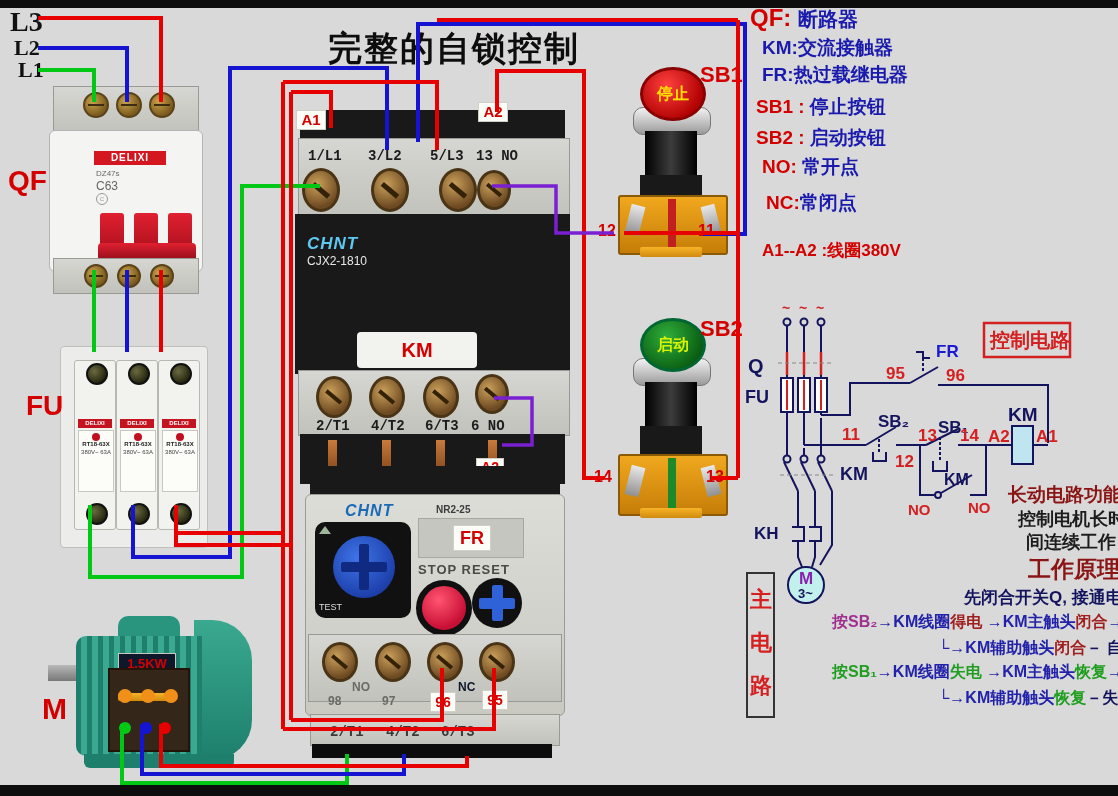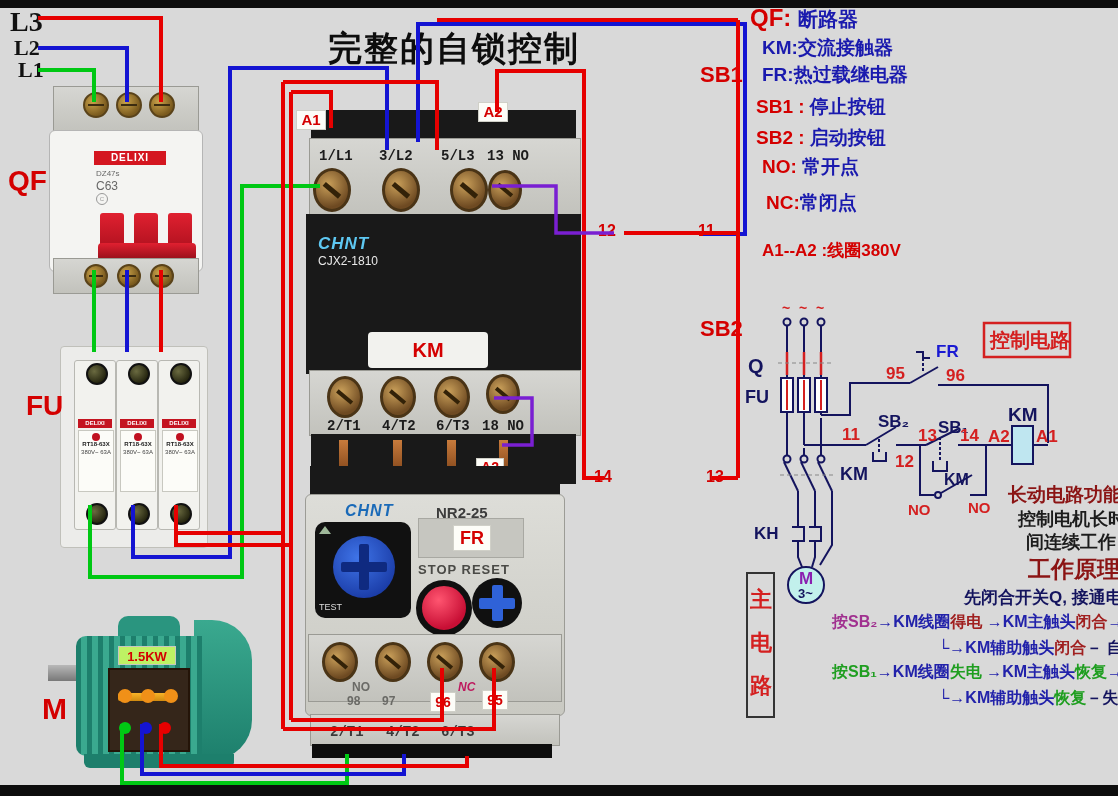--- a/index.html
+++ b/index.html
@@ -133,36 +133,36 @@
     </div>
   </div>
   <div class="abs b red nosel" style="left:26px;top:390px;font-size:28px;">FU</div>
 
   <div class="abs" style="left:48px;top:608px;width:210px;height:165px;">
     <div class="abs" style="left:0;top:57px;width:32px;height:16px;background:linear-gradient(180deg,#b8b8b8,#787878);"></div>
     <div class="abs mot-cap" style="left:146px;top:12px;width:58px;height:140px;"></div>
     <div class="abs" style="left:70px;top:8px;width:62px;height:26px;background:#2a957f;border-radius:10px 10px 0 0;"></div>
     <div class="abs mot-fins" style="left:28px;top:28px;width:126px;height:120px;"></div>
     <div class="abs" style="left:36px;top:146px;width:150px;height:14px;background:#1d7f6c;border-radius:0 0 6px 6px;"></div>
-    <div class="abs" style="left:70px;top:38px;width:56px;height:17px;background:#bef264;border:1px solid #c8c8c0;text-align:center;">
+    <div class="abs" style="left:70px;top:45px;width:56px;height:17px;background:#0f172a;border:1px solid #c8c8c0;text-align:center;">
       <span class="b red" style="font-size:13px;line-height:17px;">1.5KW</span>
     </div>
     <div class="abs mot-box" style="left:60px;top:60px;width:78px;height:80px;">
       <div class="abs obar" style="left:8px;top:23px;width:58px;height:8px;"></div>
       <div class="abs" style="left:8px;top:19px;width:14px;height:14px;border-radius:50%;background:#f09018;"></div>
       <div class="abs" style="left:31px;top:19px;width:14px;height:14px;border-radius:50%;background:#f09018;"></div>
       <div class="abs" style="left:54px;top:19px;width:14px;height:14px;border-radius:50%;background:#f09018;"></div>
       <div class="abs" style="left:9px;top:52px;width:12px;height:12px;border-radius:50%;background:#00c814;"></div>
       <div class="abs" style="left:30px;top:52px;width:12px;height:12px;border-radius:50%;background:#1414d2;"></div>
       <div class="abs" style="left:49px;top:52px;width:12px;height:12px;border-radius:50%;background:#e60000;"></div>
     </div>
   </div>
   <div class="abs b red nosel" style="left:42px;top:692px;font-size:30px;">M</div>
 
-  <div class="abs" style="left:294px;top:106px;width:300px;height:378px;">
+  <div class="abs" style="left:283px;top:106px;width:300px;height:378px;">
     <div class="abs blk" style="left:17px;top:4px;width:265px;height:34px;"></div>
     <div class="abs plate" style="left:15px;top:32px;width:270px;height:78px;"></div>
     <div class="abs nosel tlab" style="left:25px;top:42px;font-size:14px;">1/L1</div>
     <div class="abs nosel tlab" style="left:85px;top:42px;font-size:14px;">3/L2</div>
     <div class="abs nosel tlab" style="left:147px;top:42px;font-size:14px;">5/L3</div>
     <div class="abs nosel tlab" style="left:193px;top:42px;font-size:14px;">13 NO</div>
     <div class="abs screw-br" style="left:19px;top:62px;width:32px;height:38px;"></div>
     <div class="abs screw-br" style="left:88px;top:62px;width:32px;height:38px;"></div>
     <div class="abs screw-br" style="left:156px;top:62px;width:32px;height:38px;"></div>
     <div class="abs screw-br" style="left:194px;top:64px;width:28px;height:34px;"></div>
@@ -174,38 +174,38 @@
       </div>
     </div>
     <div class="abs plate" style="left:15px;top:264px;width:270px;height:64px;"></div>
     <div class="abs screw-br" style="left:33px;top:270px;width:30px;height:36px;"></div>
     <div class="abs screw-br" style="left:86px;top:270px;width:30px;height:36px;"></div>
     <div class="abs screw-br" style="left:140px;top:270px;width:30px;height:36px;"></div>
     <div class="abs screw-br" style="left:192px;top:268px;width:28px;height:34px;"></div>
     <div class="abs nosel tlab" style="left:33px;top:312px;font-size:14px;">2/T1</div>
     <div class="abs nosel tlab" style="left:88px;top:312px;font-size:14px;">4/T2</div>
     <div class="abs nosel tlab" style="left:142px;top:312px;font-size:14px;">6/T3</div>
-    <div class="abs nosel tlab" style="left:188px;top:312px;font-size:14px;">18 NO</div>
+    <div class="abs nosel tlab" style="left:188px;top:312px;font-size:14px;">6 NO</div>
     <div class="abs blk" style="left:17px;top:328px;width:265px;height:50px;">
       <div class="abs pin" style="left:28px;top:6px;width:9px;height:30px;"></div>
       <div class="abs pin" style="left:82px;top:6px;width:9px;height:30px;"></div>
       <div class="abs pin" style="left:136px;top:6px;width:9px;height:30px;"></div>
       <div class="abs pin" style="left:188px;top:6px;width:9px;height:30px;"></div>
     </div>
   </div>
 
   <div class="abs chip nosel" style="left:296px;top:110px;width:28px;height:18px;font-size:15px;line-height:18px;"><span>A1</span></div>
   <div class="abs chip nosel" style="left:478px;top:102px;width:28px;height:18px;font-size:15px;line-height:18px;"><span>A2</span></div>
   <div class="abs chip nosel" style="left:476px;top:458px;width:26px;height:17px;font-size:14px;line-height:17px;"><span>A2</span></div>
 
   <div class="abs" style="left:300px;top:466px;width:270px;height:296px;">
     <div class="abs blk" style="left:10px;top:0;width:250px;height:38px;"></div>
     <div class="abs relay-body" style="left:5px;top:28px;width:258px;height:220px;"></div>
     <div class="abs b nosel" style="left:45px;top:36px;font-size:16px;color:#1a6ab8;font-style:italic;letter-spacing:1px;">CHNT</div>
-    <div class="abs nosel" style="left:136px;top:38px;font-size:15px;color:#3c3c3c;font-weight:bold;">NR2-25</div>
+    <div class="abs nosel" style="left:136px;top:38px;font-size:10px;color:#3c3c3c;font-weight:bold;">NR2-25</div>
     <div class="abs dialwin" style="left:15px;top:56px;width:96px;height:96px;">
       <div class="abs dial" style="left:18px;top:14px;width:62px;height:62px;">
         <div class="cross" style="left:26px;top:8px;width:10px;height:46px;background:#0f2a80;"></div>
         <div class="cross" style="left:8px;top:26px;width:46px;height:10px;background:#0f2a80;"></div>
       </div>
       <div class="abs nosel" style="left:4px;top:80px;font-size:9px;color:#ddd;">TEST</div>
       <div class="abs" style="left:4px;top:4px;width:0;height:0;border-left:6px solid transparent;border-right:6px solid transparent;border-bottom:8px solid #9fb89a;"></div>
     </div>
     <div class="abs nosel" style="left:118px;top:136px;font-size:13px;color:#555;font-weight:bold;">TEST</div>
     <div class="abs" style="left:118px;top:52px;width:104px;height:38px;background:#c6c6c0;border:1px solid #a8a8a2;">
@@ -218,36 +218,64 @@
     <div class="abs btn-blue" style="left:172px;top:112px;width:50px;height:50px;">
       <div class="cross" style="left:20px;top:7px;width:11px;height:36px;"></div>
       <div class="cross" style="left:7px;top:20px;width:36px;height:11px;"></div>
     </div>
     <div class="abs plate" style="left:8px;top:168px;width:252px;height:66px;"></div>
     <div class="abs screw-br" style="left:22px;top:176px;width:30px;height:34px;"></div>
     <div class="abs screw-br" style="left:75px;top:176px;width:30px;height:34px;"></div>
     <div class="abs screw-br" style="left:127px;top:176px;width:30px;height:34px;"></div>
     <div class="abs screw-br" style="left:179px;top:176px;width:30px;height:34px;"></div>
     <div class="abs nosel" style="left:52px;top:214px;font-size:12px;color:#6a6a66;font-weight:bold;">NO</div>
-    <div class="abs nosel" style="left:158px;top:214px;font-size:12px;color:#be185d;font-weight:bold;font-style:italic;">NC</div>
-    <div class="abs nosel" style="left:28px;top:228px;font-size:12px;color:#6a6a66;font-weight:bold;margin-left:19px;">98</div>
+    <div class="abs nosel" style="left:158px;top:214px;font-size:12px;color:#0f172a;font-weight:bold;">NC</div>
+    <div class="abs nosel" style="left:28px;top:228px;font-size:12px;color:#6a6a66;font-weight:bold;">98</div>
     <div class="abs nosel" style="left:82px;top:228px;font-size:12px;color:#6a6a66;font-weight:bold;">97</div>
     <div class="abs chip nosel" style="left:130px;top:226px;width:24px;height:18px;"><span style="font-size:14px;line-height:18px;">96</span></div>
     <div class="abs chip nosel" style="left:182px;top:224px;width:24px;height:18px;"><span style="font-size:14px;line-height:18px;">95</span></div>
     <div class="abs plate" style="left:10px;top:248px;width:248px;height:30px;"></div>
     <div class="abs nosel tlab" style="left:30px;top:258px;font-size:14px;color:#3a3a3a;">2/T1</div>
     <div class="abs nosel tlab" style="left:86px;top:258px;font-size:14px;color:#3a3a3a;">4/T2</div>
     <div class="abs nosel tlab" style="left:141px;top:258px;font-size:14px;color:#3a3a3a;">6/T3</div>
     <div class="abs bar" style="left:12px;top:278px;width:240px;height:14px;"></div>
   </div>
 
+  <div class="abs" style="left:600px;top:55px;width:150px;height:200px;">
+    <div class="abs ring" style="left:33px;top:52px;width:76px;height:26px;"></div>
+    <div class="abs cap-red" style="left:40px;top:12px;width:60px;height:48px;">
+      <span class="b nosel" style="color:#ffe400;font-size:16px;">停止</span>
+    </div>
+    <div class="abs cyl" style="left:45px;top:76px;width:52px;height:58px;"></div>
+    <div class="abs blk" style="left:40px;top:120px;width:62px;height:50px;"></div>
+    <div class="abs oblock" style="left:18px;top:140px;width:106px;height:56px;">
+      <div class="abs" style="left:48px;top:2px;width:8px;height:50px;background:#c02020;"></div>
+      <div class="abs" style="left:8px;top:8px;width:14px;height:30px;background:linear-gradient(180deg,#e8e8e8,#909090);transform:rotate(14deg);"></div>
+      <div class="abs" style="left:84px;top:8px;width:14px;height:30px;background:linear-gradient(180deg,#e8e8e8,#909090);transform:rotate(-14deg);"></div>
+    </div>
+    <div class="abs obar" style="left:40px;top:192px;width:62px;height:10px;"></div>
+  </div>
   <div class="abs b red nosel" style="left:700px;top:62px;font-size:22px;">SB1</div>
   <div class="abs b red nosel" style="left:598px;top:222px;font-size:16px;">12</div>
   <div class="abs b red nosel" style="left:698px;top:222px;font-size:16px;">11</div>
 
+  <div class="abs" style="left:600px;top:302px;width:150px;height:215px;">
+    <div class="abs ring" style="left:33px;top:56px;width:76px;height:26px;"></div>
+    <div class="abs cap-grn" style="left:40px;top:16px;width:60px;height:48px;">
+      <span class="b nosel" style="color:#d8f200;font-size:16px;">启动</span>
+    </div>
+    <div class="abs cyl" style="left:45px;top:80px;width:52px;height:58px;"></div>
+    <div class="abs blk" style="left:40px;top:124px;width:62px;height:60px;"></div>
+    <div class="abs oblock" style="left:18px;top:152px;width:106px;height:58px;">
+      <div class="abs" style="left:48px;top:2px;width:8px;height:52px;background:#1a8a2a;"></div>
+      <div class="abs" style="left:8px;top:10px;width:14px;height:30px;background:linear-gradient(180deg,#e8e8e8,#909090);transform:rotate(14deg);"></div>
+      <div class="abs" style="left:84px;top:10px;width:14px;height:30px;background:linear-gradient(180deg,#e8e8e8,#909090);transform:rotate(-14deg);"></div>
+    </div>
+    <div class="abs obar" style="left:40px;top:206px;width:62px;height:10px;"></div>
+  </div>
   <div class="abs b red nosel" style="left:700px;top:316px;font-size:22px;">SB2</div>
   <div class="abs b red nosel" style="left:594px;top:468px;font-size:16px;">14</div>
   <div class="abs b red nosel" style="left:706px;top:468px;font-size:16px;">13</div>
 
   <svg class="abs" width="1118" height="796" viewBox="0 0 1118 796" style="left:0;top:0;pointer-events:none;" fill="none">
 
     <g stroke="#00c814" stroke-width="4">
       <path d="M38 70 H94 V102"></path>
         <path d="M94 270 V352"></path>
       <path d="M90 505 V577 H242 V186 H320"></path>

